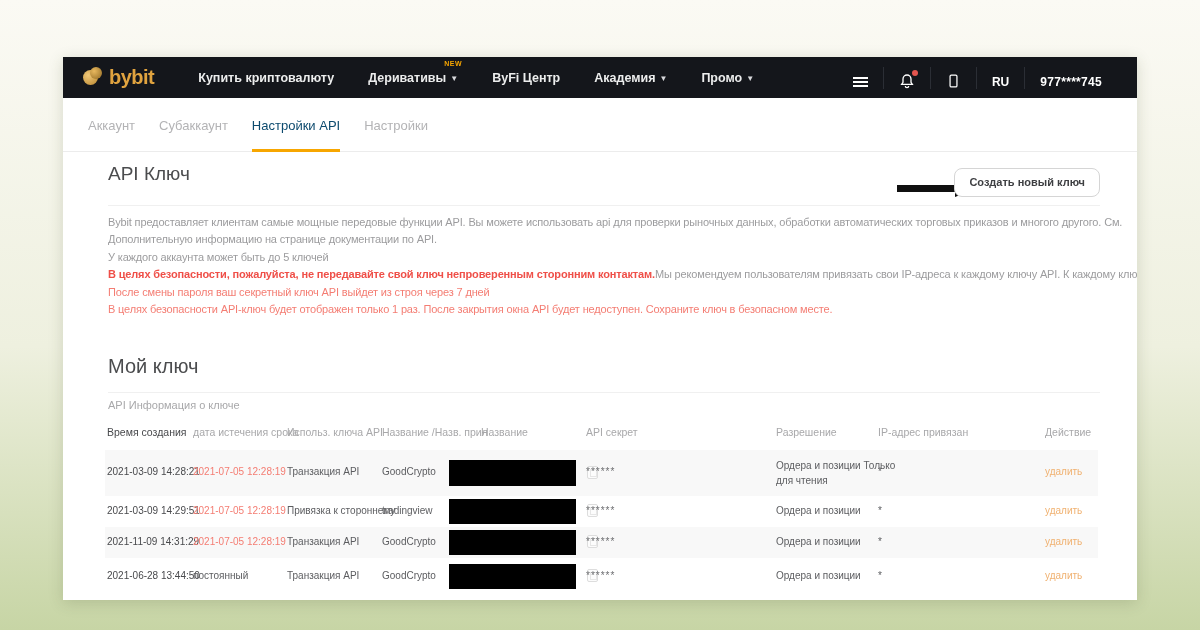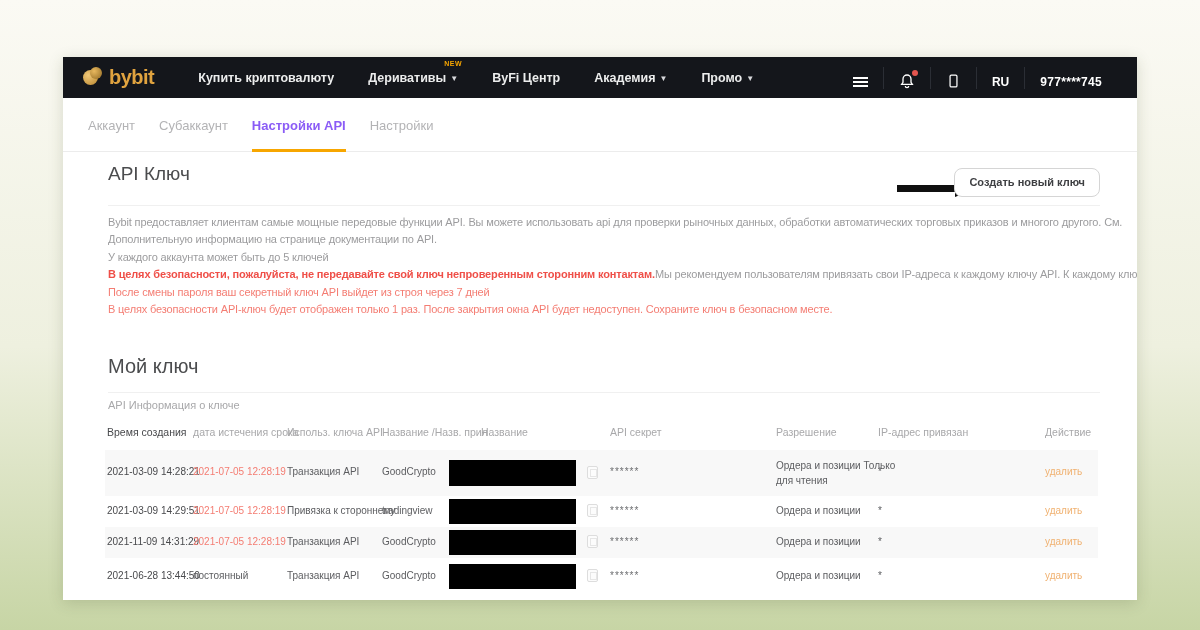--- a/index.html
+++ b/index.html
@@ -35,21 +35,21 @@
   .burger span{display:block;width:15px;height:2px;background:#fff;margin:2px 0}
   .bell-wrap{position:relative}
   .red-dot{position:absolute;right:-3px;top:-3px;width:6px;height:6px;border-radius:50%;background:#e4554f}
   .lang{font-size:12px;font-weight:700;color:#fff}
   .acct{font-size:12px;font-weight:700;color:#fff;letter-spacing:.3px}
   
   .card{position:relative;width:1074px;height:502px;background:var(--card);overflow:hidden}
   .tabs{position:absolute;left:0;top:0;width:100%;height:54px;border-bottom:1px solid #ececec;
         display:flex;align-items:flex-start;gap:24px;padding:0 25px;font-size:13px}
   .tab{color:#b3b3b5;cursor:pointer;position:relative;height:54px;display:flex;align-items:center;white-space:nowrap}
-  .tab.active{color:#8b5cf6;font-weight:700}
+  .tab.active{color:#0c4a6e;font-weight:400}
   .tab.active::after{content:"";position:absolute;left:0;right:0;bottom:0;height:3px;background:var(--accent)}
   .sec-title{position:absolute;left:45px;font-weight:400;color:var(--txt-dark)}
   .t1{top:65px;font-size:19px}
   .t2{top:257px;font-size:20px}
   .hr{position:absolute;left:45px;right:37px;height:1px;background:#f0f0f0}
   .hr1{top:107px}.hr2{top:294px}
   .anno-arrow{position:absolute;left:834px;top:81px;width:82px;height:18px}
   .anno-arrow .bar{position:absolute;left:0;top:6px;width:58px;height:7px;background:#101010}
   .anno-arrow .head{position:absolute;left:58px;top:0;width:0;height:0;
       border-top:9.5px solid transparent;border-bottom:9.5px solid transparent;border-left:23px solid #101010}
@@ -65,21 +65,21 @@
   
   .thead{position:absolute;left:42px;right:39px;top:322px;height:28px;font-size:10.5px;color:var(--txt-label)}
   .thead span{position:absolute;top:6px;white-space:nowrap}
   .tbody{position:absolute;left:42px;right:39px;top:352px}
   .trow{position:relative;font-size:10px;color:var(--txt-cell)}
   .trow.alt{background:var(--row-alt)}
   .r1{height:46px}.r2,.r3{height:31px}.r4{height:44px}
   .cell{position:absolute;top:9px;white-space:nowrap}
   .r1 .cell{top:16px}
   .r4 .cell{top:12px}
-  .cl1{left:2px;color:#48494c}.cl2{left:88px}.cl3{left:182px}.cl4{left:277px}.cl5h{left:376px}.cl6{left:505px}.cl7{left:671px}.cl8{left:773px}.cl9{left:940px}
+  .cl1{left:2px;color:#48494c}.cl2{left:88px}.cl3{left:182px}.cl4{left:277px}.cl5h{left:376px}.cl6{left:481px}.cl7{left:671px}.cl8{left:773px}.cl9{left:940px}
   .red-date{color:var(--red-light)}
   .redacted{position:absolute;left:344px;top:3px;width:127px;height:25px;background:#000}
   .r1 .redacted{top:10px;height:26px}
   .copy-ic{position:absolute;left:482px;top:8px;width:11px;height:13px;border:1px solid #ddd;
            border-radius:2px;background:#fcfcfc;cursor:pointer}
   .r1 .copy-ic{top:16px}
   .copy-ic::before{content:"";position:absolute;left:2px;top:2px;width:5px;height:6px;border:1px solid #e6e6e6}
   .secret{letter-spacing:1px;color:#6d6e71}
   .perm{width:125px;white-space:normal;line-height:15px}
   .del{color:var(--delete);cursor:pointer}

